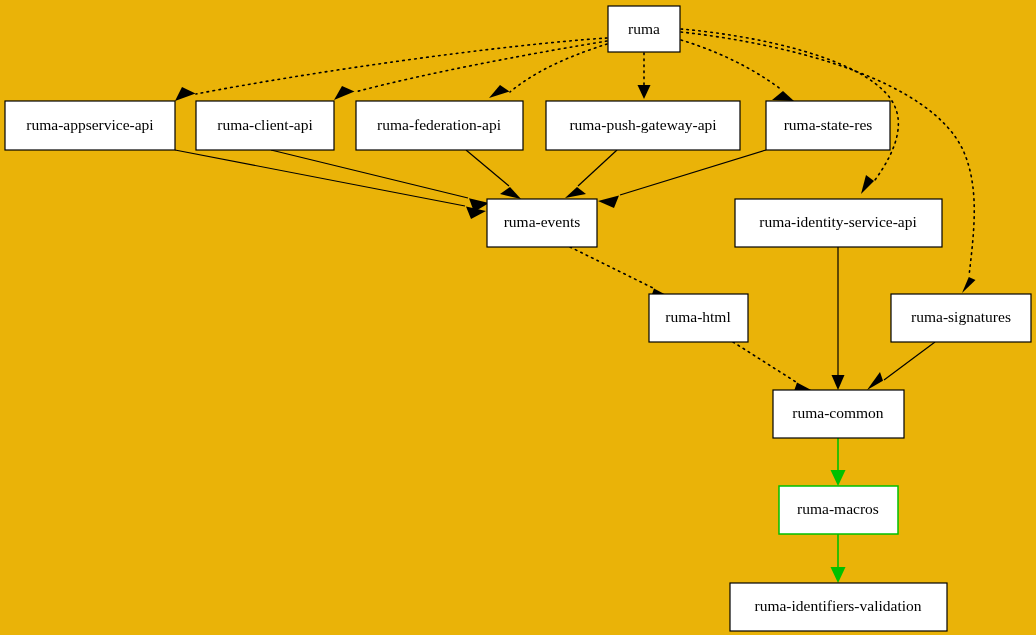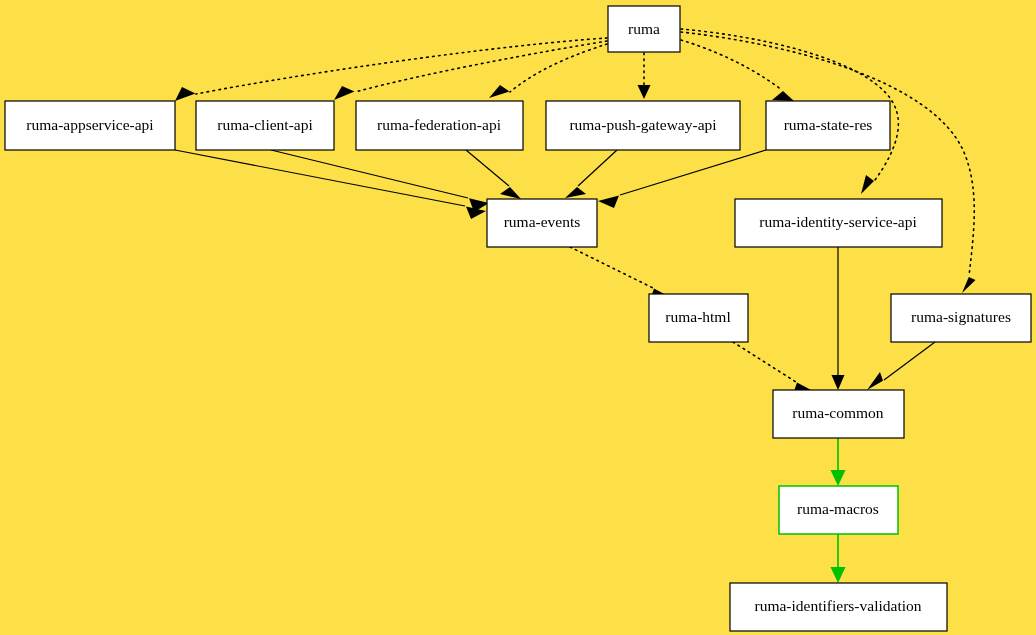--- a/index.html
+++ b/index.html
@@ -5,21 +5,21 @@
 <style>
   html, body {
     margin: 0;
     padding: 0;
     background: #ffffff;
   }
   #graph-canvas {
     position: relative;
     width: 1036px;
     height: 635px;
-    background: #fde047;
+    background: #eab308;
     overflow: hidden;
     font-family: "Liberation Serif", "DejaVu Serif", serif;
   }
   #graph-svg {
     position: absolute;
     top: 0;
     left: 0;
     width: 1036px;
     height: 635px;
   }

